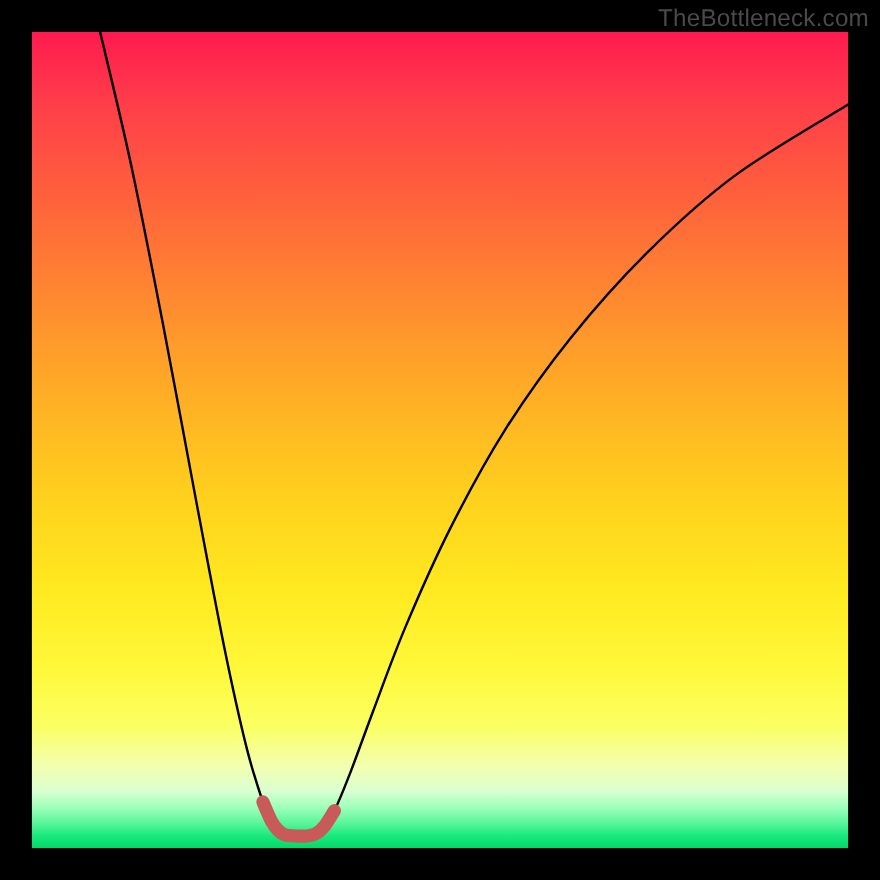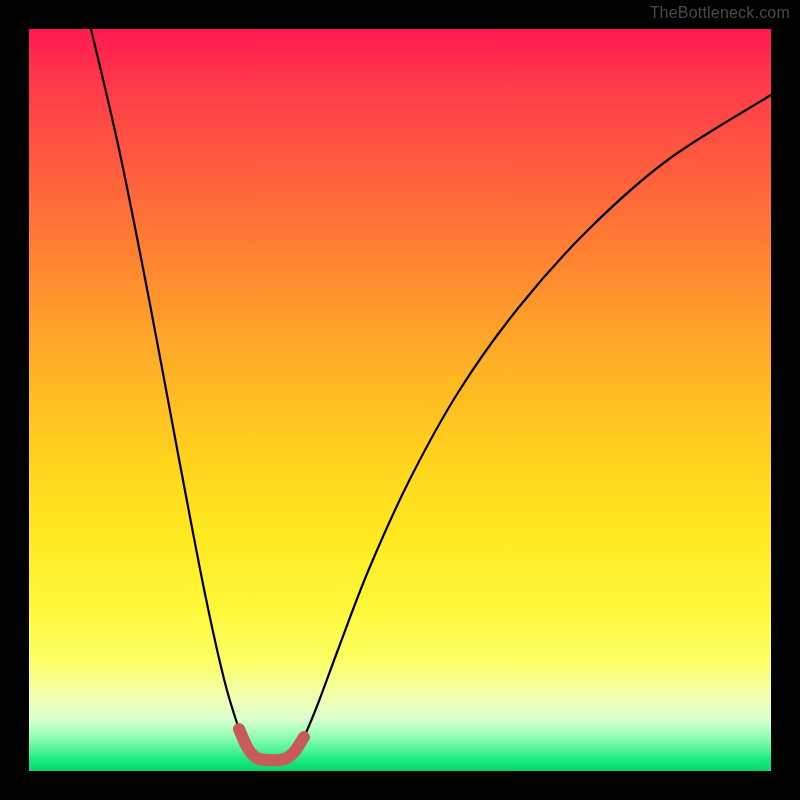--- a/index.html
+++ b/index.html
@@ -47,21 +47,21 @@
     left: 0; top: 0;
     width: 742px;
     height: 742px;
     overflow: visible;
   }
   .watermark {
     position: absolute;
     top: 4px;
     right: 10px;
     color: #4a4a4a;
-    font-size: 16px;
+    font-size: 22px;
     font-weight: 500;
     letter-spacing: 0.2px;
     user-select: none;
   }
 </style>
 </head>
 <body>
 
 <div class="watermark">TheBottleneck.com</div>
 

